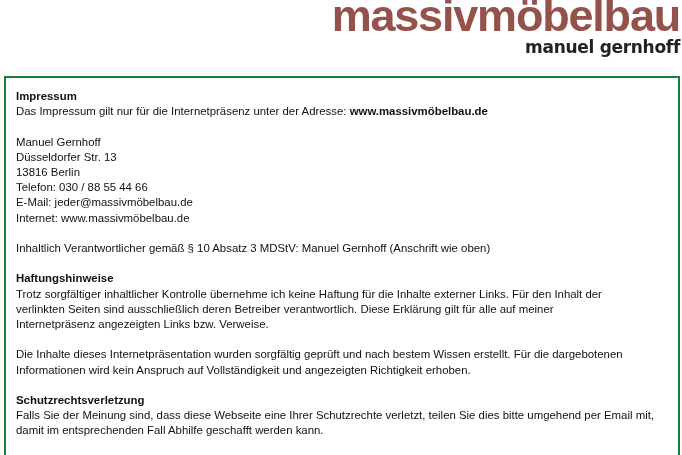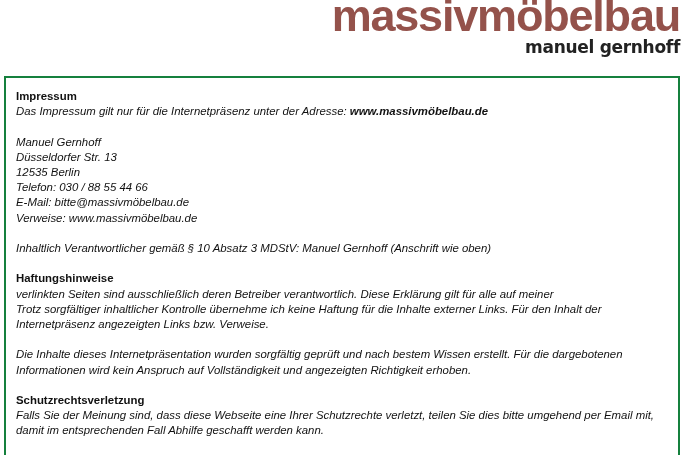--- a/index.html
+++ b/index.html
@@ -11,21 +11,21 @@
                  color: #94524b; display: block; transform: scaleX(1.0); }
     .logo-sub { font-family: "DejaVu Sans", sans-serif; font-weight: bold;
                 font-size: 17px; line-height: 18px; color: #222; display: block;
                 margin-top: 0px; letter-spacing: -0.3px; }
     .box { position: absolute; left: 4px; top: 76px; width: 672px; height: 389px;
            border: 2px solid #15803d; box-sizing: content-box; }
     .content { position: absolute; left: 10px; top: 11px; right: 10px;
                font-size: 11.4px; line-height: 15.2px; }
     .section { margin: 0 0 15.2px 0; }
     .heading { font-weight: bold; display: block; }
-    .line { display: block; white-space: nowrap; font-style: italic; }
+    .line { display: block; white-space: nowrap; }
     .bold { font-weight: bold; }
   </style>
 </head>
 <body>
 
 <div class="logo">
   <span class="logo-main">massivmöbelbau</span>
   <span class="logo-sub">manuel gernhoff</span>
 </div>
 
@@ -33,35 +33,35 @@
   <div class="content">
 
     <div class="section">
       <span class="heading">Impressum</span>
       <span class="line"><span>Das Impressum gilt nur für die Internetpräsenz unter der Adresse: </span><span class="bold">www.massivmöbelbau.de</span></span>
     </div>
 
     <div class="section">
       <span class="line">Manuel Gernhoff</span>
       <span class="line">Düsseldorfer Str. 13</span>
-      <span class="line">12535 Berlin</span>
+      <span class="line">13816 Berlin</span>
       <span class="line">Telefon: 030 / 88 55 44 66</span>
-      <span class="line"><span>E-Mail: </span><span>bitte@massivmöbelbau.de</span></span>
-      <span class="line"><span>Verweise: </span><span>www.massivmöbelbau.de</span></span>
+      <span class="line"><span>E-Mail: </span><span>jeder@massivmöbelbau.de</span></span>
+      <span class="line"><span>Internet: </span><span>www.massivmöbelbau.de</span></span>
     </div>
 
     <div class="section">
       <span class="line">Inhaltlich Verantwortlicher gemäß § 10 Absatz 3 MDStV: Manuel Gernhoff (Anschrift wie oben)</span>
     </div>
 
 
     <div class="section">
       <span class="heading">Haftungshinweise</span>
+      <span class="line">Trotz sorgfältiger inhaltlicher Kontrolle übernehme ich keine Haftung für die Inhalte externer Links. Für den Inhalt der</span>
       <span class="line">verlinkten Seiten sind ausschließlich deren Betreiber verantwortlich. Diese Erklärung gilt für alle auf meiner</span>
-      <span class="line">Trotz sorgfältiger inhaltlicher Kontrolle übernehme ich keine Haftung für die Inhalte externer Links. Für den Inhalt der</span>
       <span class="line">Internetpräsenz angezeigten Links bzw. Verweise.</span>
     </div>
 
     <div class="section">
       <span class="line">Die Inhalte dieses Internetpräsentation wurden sorgfältig geprüft und nach bestem Wissen erstellt. Für die dargebotenen</span>
       <span class="line">Informationen wird kein Anspruch auf Vollständigkeit und angezeigten Richtigkeit erhoben.</span>
     </div>
 
     <div class="section">
       <span class="heading">Schutzrechtsverletzung</span>

